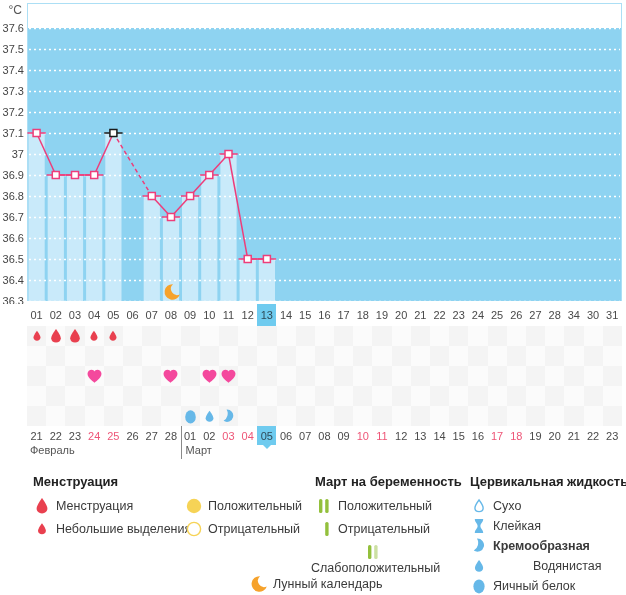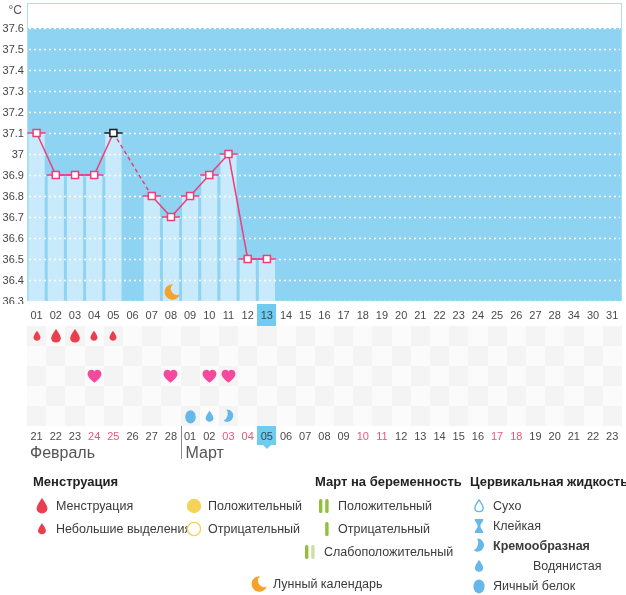--- a/index.html
+++ b/index.html
@@ -25,21 +25,21 @@
   
   #calendar-days{position:absolute;left:27px;top:426px;width:595px;height:19px;display:flex;}
   .kday{flex:1 1 0;display:flex;align-items:center;justify-content:center;
         font-size:11px;color:#4a4a4a;position:relative;}
   .kday.weekend{color:#ee5577;}
   .kday.current{background:#6fcbef;color:#2e4a58;}
   .kday.current::after{content:'';position:absolute;left:50%;bottom:-4px;margin-left:-4px;
         border-left:4px solid transparent;border-right:4px solid transparent;
         border-top:4px solid #6fcbef;}
   #month-row{position:absolute;left:0;top:444px;width:626px;height:16px;}
-  .month-label{position:absolute;top:0;font-size:16px;color:#555;}
+  .month-label{position:absolute;top:0;font-size:11px;color:#555;}
   #month-divider{position:absolute;width:1px;background:#8a8a8a;top:426px;height:33px;}
   
   #legend{position:absolute;left:0;top:466px;width:524px;height:129px;}
   .lg-head{position:absolute;top:8px;font-size:13px;font-weight:bold;color:#222;white-space:nowrap;}
   .lg-item{position:absolute;display:flex;align-items:center;white-space:nowrap;height:18px;}
   .lg-item .ic{width:18px;height:18px;display:flex;align-items:center;justify-content:center;margin-right:5px;flex:0 0 18px;}
   .lg-item .lb{font-size:12.5px;color:#3a3a3a;}
 </style>
 </head>
 <body>
@@ -459,21 +459,21 @@
         <span class="lb">Положительный</span>
       </div>
       <div class="lg-item" style="left: 315px; top: 54px;">
         <span class="ic">
           <svg width="18" height="18" viewBox="0 0 18 18">
             <rect x="10.2" y="2" width="3.4" height="14" rx="1.6" fill="#93c03c"></rect>
           </svg>
         </span>
         <span class="lb">Отрицательный</span>
       </div>
-      <div class="lg-item" style="left: 301px; top: 77px;">
+      <div class="lg-item" style="left: 311px; top: 77px; flex-direction: column;">
         <span class="ic">
           <svg width="18" height="18" viewBox="0 0 18 18">
             <rect x="4" y="2" width="3.4" height="14" rx="1.6" fill="#93c03c"></rect>
             <rect x="10.2" y="2" width="3.4" height="14" rx="1.6" fill="#cce0a3"></rect>
           </svg>
         </span>
         <span class="lb">Слабоположительный</span>
       </div>
       <div class="lg-head" style="left: 470px;">Цервикальная жидкость</div>
       <div class="lg-item" style="left: 470px; top: 31px;">

